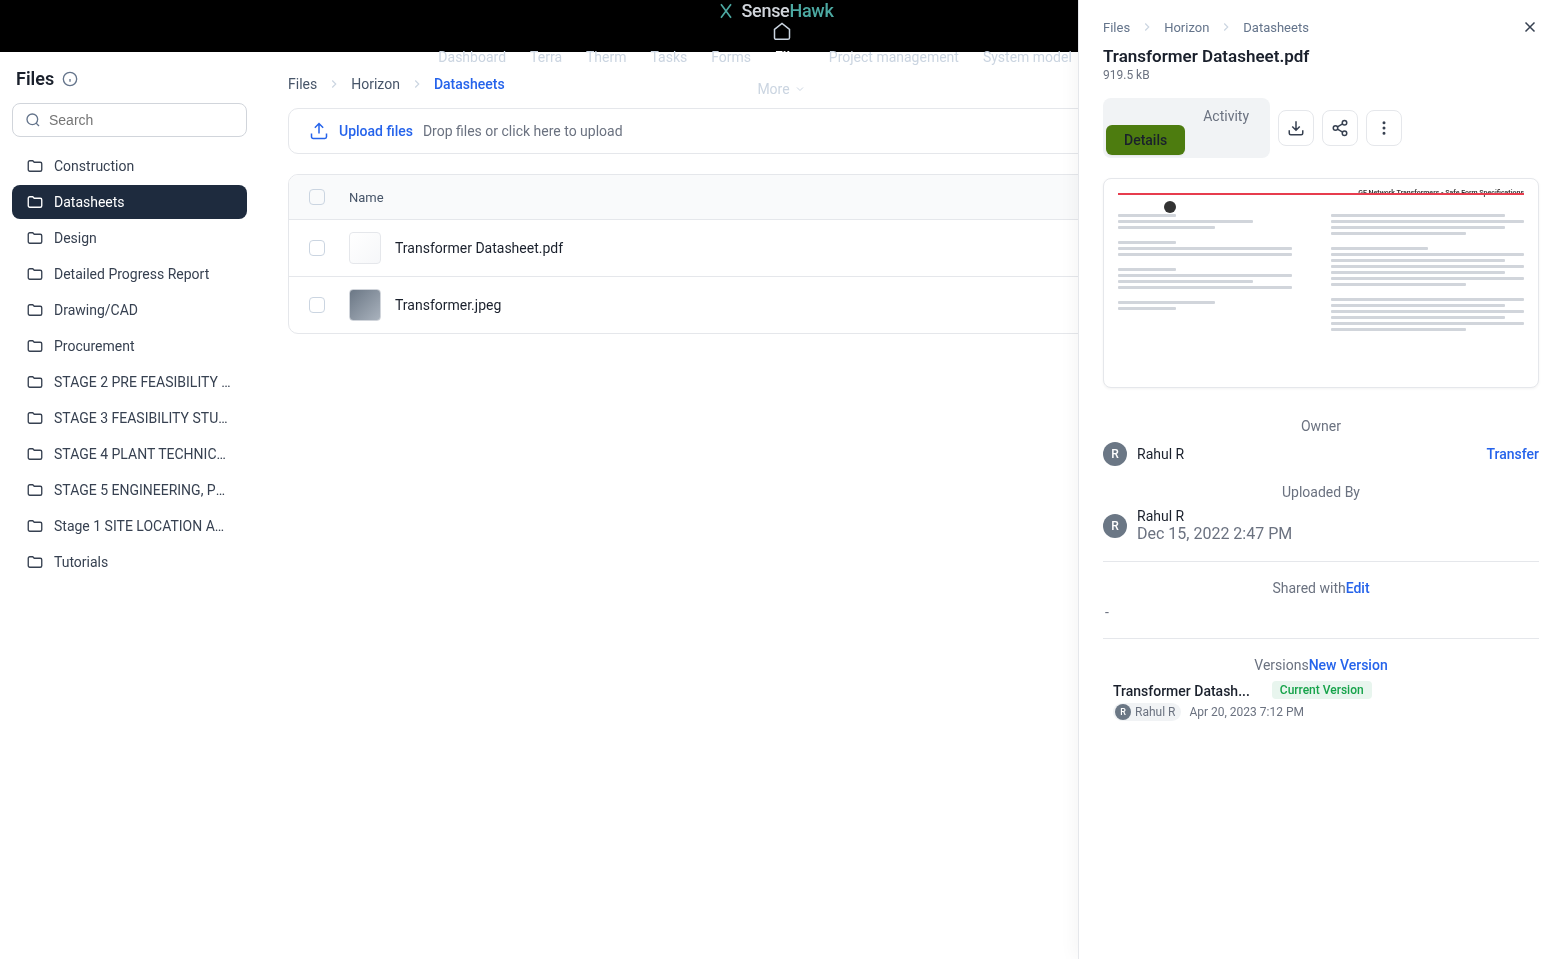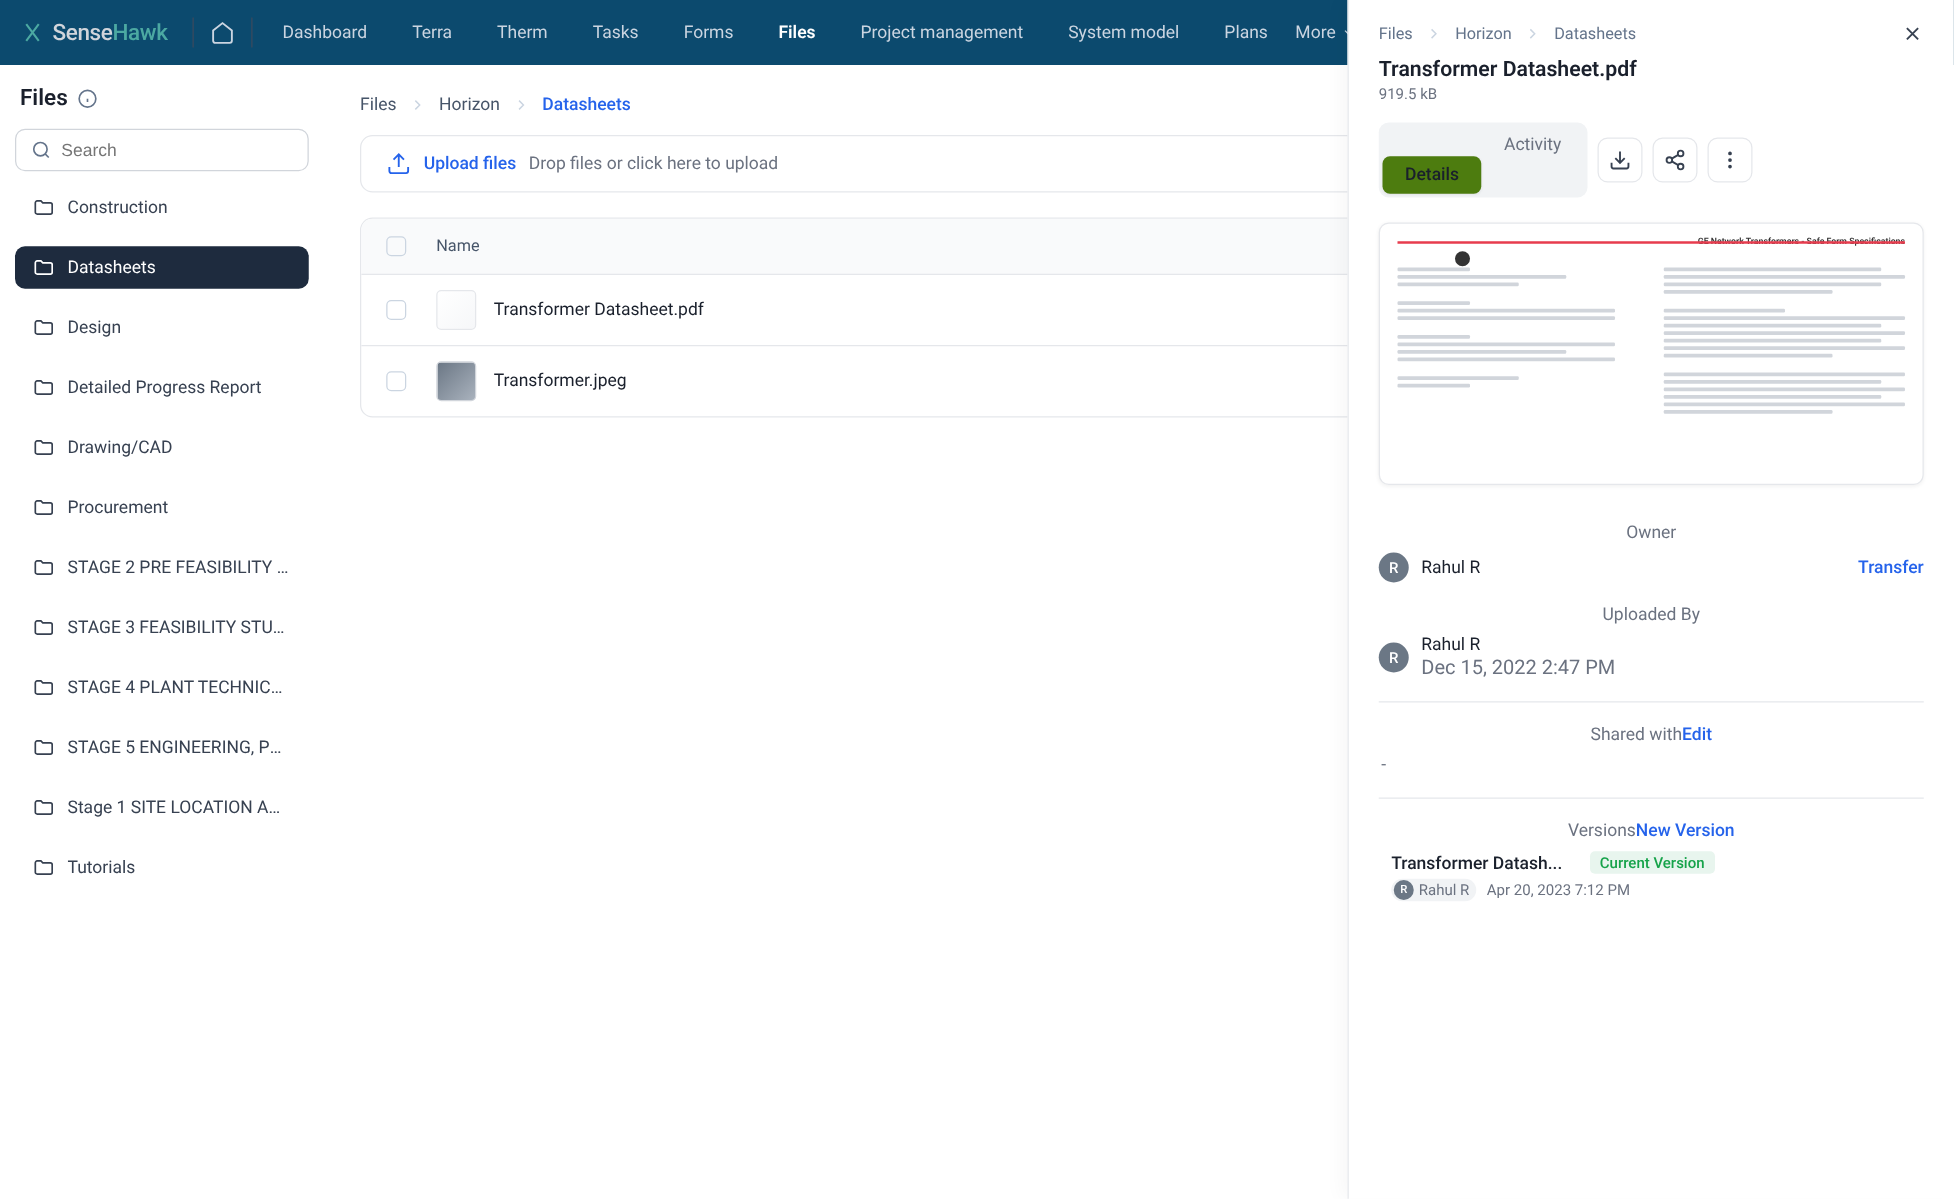--- a/index.html
+++ b/index.html
@@ -1,44 +1,44 @@
 <!DOCTYPE html>
 <html><head>
   <meta charset="utf-8">
   <style>
     * { box-sizing: border-box; margin: 0; padding: 0; }
     body { font-family: -apple-system, BlinkMacSystemFont, 'Segoe UI', Roboto, Arial, sans-serif; font-size: 14px; color: #1a202c; background: #fff; overflow: hidden; }
     
     
-    .topnav { background: #0c4a6e; height: 52px; display: flex; align-items: center; padding: 0 16px; color: #d1d5db; }
+    .topnav { background: #000000; height: 52px; display: flex; align-items: center; padding: 0 16px; color: #d1d5db; flex-direction: column; }
     .logo { display: flex; align-items: center; gap: 6px; padding-right: 14px; }
     .logo-icon { width: 20px; height: 20px; }
     .logo-text { font-size: 18px; font-weight: 500; letter-spacing: -0.3px; }
     .logo-text .hawk { color: #4ca9a2; }
     .nav-divider { width: 1px; height: 24px; background: #3b4a5e; margin: 0 6px; }
     .home-btn { width: 34px; height: 34px; display: flex; align-items: center; justify-content: center; border-radius: 6px; cursor: pointer; }
-    .nav-items { display: flex; align-items: center; gap: 12px; margin-left: 6px; }
+    .nav-items { display: flex; align-items: center; gap: 0; margin-left: 6px; }
     .nav-item { padding: 8px 12px; border-radius: 6px; cursor: pointer; font-size: 14px; color: #cbd5e1; }
     .nav-item.active { font-weight: 600; color: #fff; }
     .nav-more { display: flex; align-items: center; gap: 4px; padding: 8px 10px; cursor: pointer; color: #cbd5e1; }
     .nav-right { margin-left: auto; display: flex; align-items: center; gap: 12px; }
     .gear-btn { width: 32px; height: 32px; display: flex; align-items: center; justify-content: center; cursor: pointer; border-radius: 6px; }
     .horizon-pill { border: 1px solid #4a5a6f; border-radius: 8px; padding: 6px 14px; display: flex; align-items: center; gap: 8px; cursor: pointer; color: #e2e8f0; font-size: 14px; }
     
     
     .main-container { display: flex; height: calc(100vh - 52px); }
     
     
     .sidebar { width: 260px; padding: 16px 12px; border-right: 1px solid transparent; }
     .sidebar-title-row { display: flex; align-items: center; gap: 8px; margin-bottom: 14px; padding: 0 4px; }
     .sidebar-title { font-size: 18px; font-weight: 600; }
     .info-icon { width: 16px; height: 16px; color: #64748b; }
     .search-box { width: 100%; border: 1px solid #d1d5db; border-radius: 8px; padding: 8px 12px; display: flex; align-items: center; gap: 8px; margin-bottom: 12px; }
     .search-box input { border: none; outline: none; flex: 1; font-size: 14px; background: transparent; }
-    .folder-list { display: flex; flex-direction: column; gap: 14px; margin-top: 6px; }
+    .folder-list { display: flex; flex-direction: column; gap: 2px; margin-top: 6px; }
     .folder-item { display: flex; align-items: center; gap: 10px; padding: 8px 14px; border-radius: 8px; cursor: pointer; color: #374151; font-size: 14px; white-space: nowrap; overflow: hidden; text-overflow: ellipsis; }
     .folder-item.active { background: #1e2b3e; color: #fff; }
     .folder-item .label { overflow: hidden; text-overflow: ellipsis; }
     .folder-icon { flex-shrink: 0; width: 18px; height: 18px; }
     
     
     .content { flex: 1; padding: 24px 28px; overflow: hidden; }
     .breadcrumb { display: flex; align-items: center; gap: 10px; color: #475569; font-size: 14px; margin-bottom: 16px; }
     .breadcrumb .sep { color: #cbd5e1; }
     .breadcrumb .current { color: #2563eb; font-weight: 500; }

